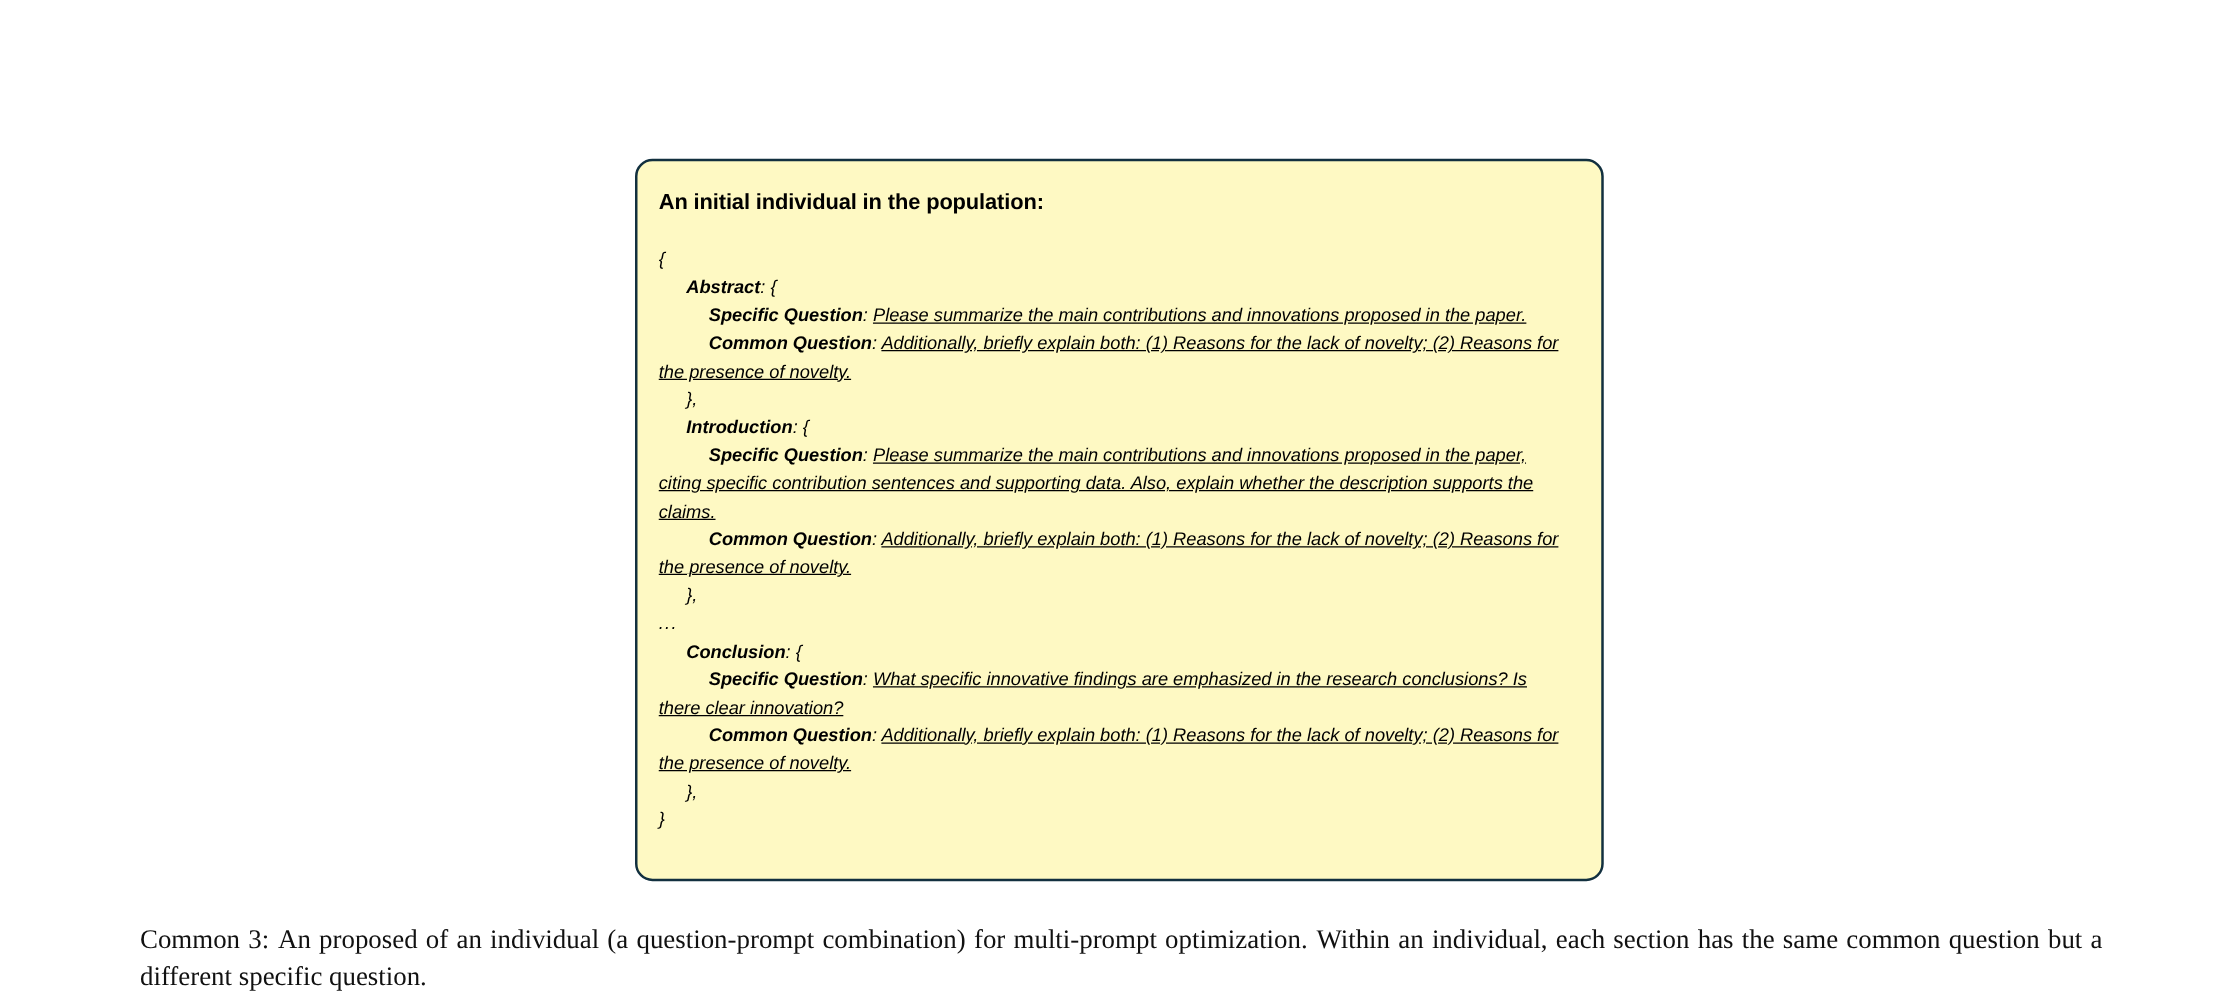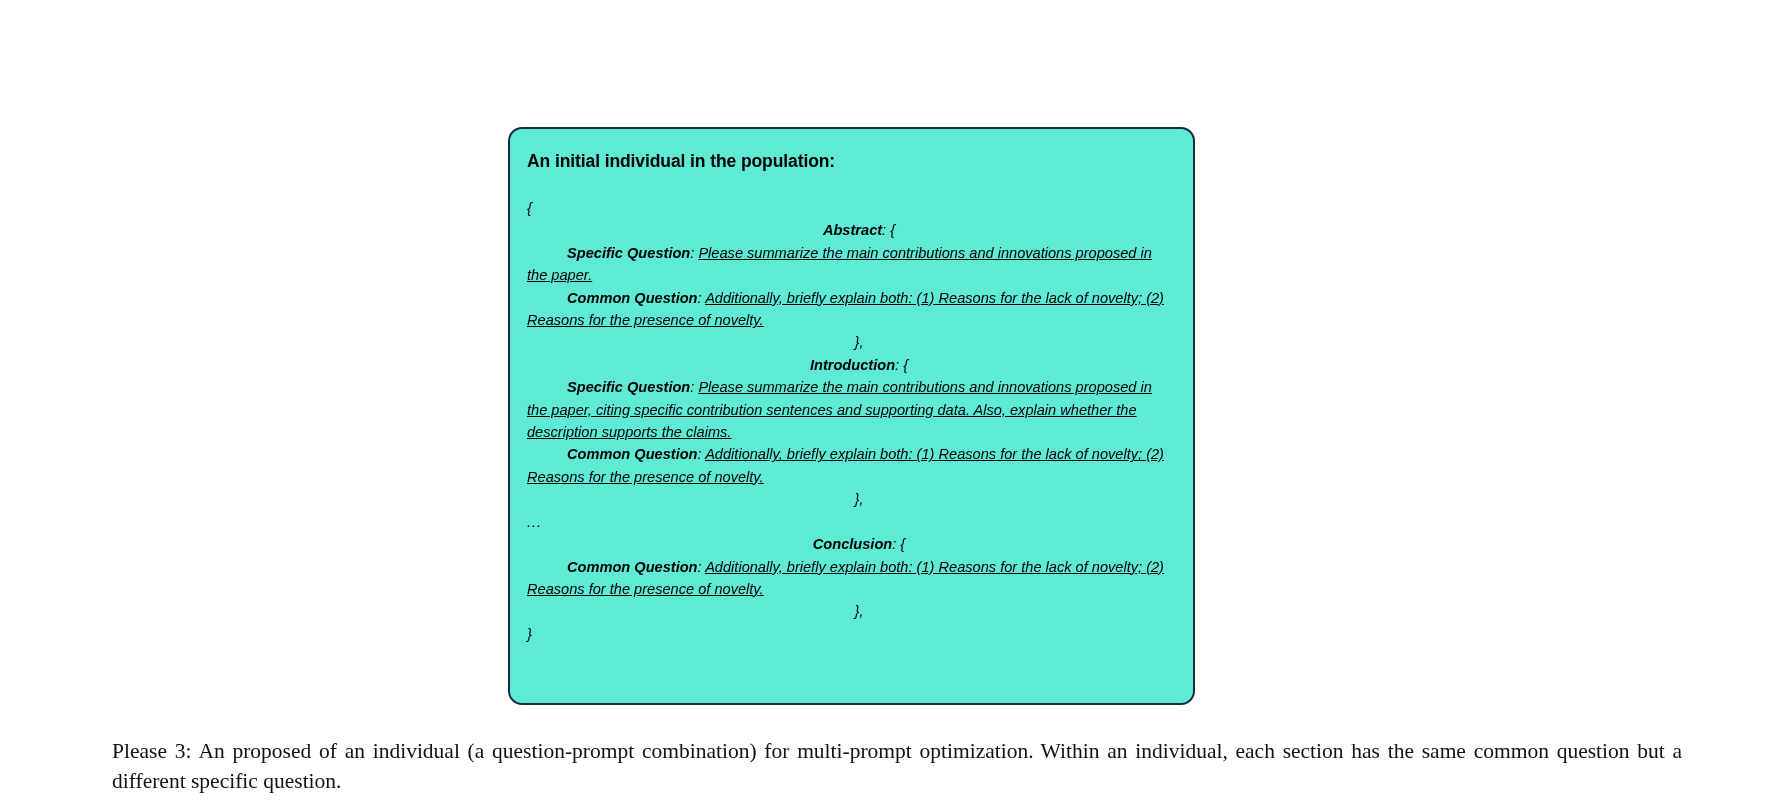--- a/index.html
+++ b/index.html
@@ -14,26 +14,26 @@
     position: relative;
     font-family: "Liberation Sans", sans-serif;
     -webkit-font-smoothing: antialiased;
   }
 
   
   #figure-box {
     position: absolute;
     left: 508px;
     top: 127px;
-    width: 687px;
+    width: 775px;
     height: 578px;
     box-sizing: border-box;
     border: 2.2px solid #12303f;
     border-radius: 14px;
-    background: #5eead4;
+    background: #fef9c3;
   }
 
   #box-inner {
     padding: 22px 24px 0 17px;
   }
 
   
   .box-title {
     font-family: "Liberation Sans", sans-serif;
     font-weight: bold;
@@ -57,21 +57,21 @@
   }
 
   .code-line {
     font-style: italic;
     white-space: normal;
     text-align: left;
   }
 
   
   .ind-0 { text-indent: 0px; }
-  .ind-1 { text-indent: 22px; text-align: center; }
+  .ind-1 { text-indent: 22px; }
   .ind-2 { text-indent: 40px; }
 
   .key {
     font-weight: bold;
     font-style: italic;
   }
 
   .punct {
     font-style: italic;
     font-weight: normal;
@@ -132,24 +132,25 @@
       <div class="code-line ind-2"><span class="key">Specific Question</span><span class="punct">: </span><span class="val">Please summarize the main contributions and innovations proposed in the paper, citing specific contribution sentences and supporting data. Also, explain whether the description supports the claims.</span></div>
 
       <div class="code-line ind-2"><span class="key">Common Question</span><span class="punct">: </span><span class="val">Additionally, briefly explain both: (1) Reasons for the lack of novelty; (2) Reasons for the presence of novelty.</span></div>
 
       <div class="code-line ind-1"><span class="punct">},</span></div>
 
       <div class="code-line ellipsis-line ind-0">...</div>
 
       <div class="code-line ind-1"><span class="key">Conclusion</span><span class="punct">: {</span></div>
 
+      <div class="code-line ind-2"><span class="key">Specific Question</span><span class="punct">: </span><span class="val">What specific innovative findings are emphasized in the research conclusions? Is there clear innovation?</span></div>
 
       <div class="code-line ind-2"><span class="key">Common Question</span><span class="punct">: </span><span class="val">Additionally, briefly explain both: (1) Reasons for the lack of novelty; (2) Reasons for the presence of novelty.</span></div>
 
       <div class="code-line ind-1"><span class="punct">},</span></div>
 
       <div class="code-line ind-0"><span class="punct">}</span></div>
 
     </div>
   </div>
 </div>
 
-<div id="figure-caption"><span class="cap-seg">Please 3:</span><span class="cap-gap"></span><span class="cap-seg">An proposed of an individual (a question-prompt combination) for multi-prompt optimization.</span><span class="cap-gap"></span><span class="cap-seg">Within an individual, each section has the same common question but a different specific question.</span></div>
+<div id="figure-caption"><span class="cap-seg">Common 3:</span><span class="cap-gap"></span><span class="cap-seg">An proposed of an individual (a question-prompt combination) for multi-prompt optimization.</span><span class="cap-gap"></span><span class="cap-seg">Within an individual, each section has the same common question but a different specific question.</span></div>
 
 </body></html>

